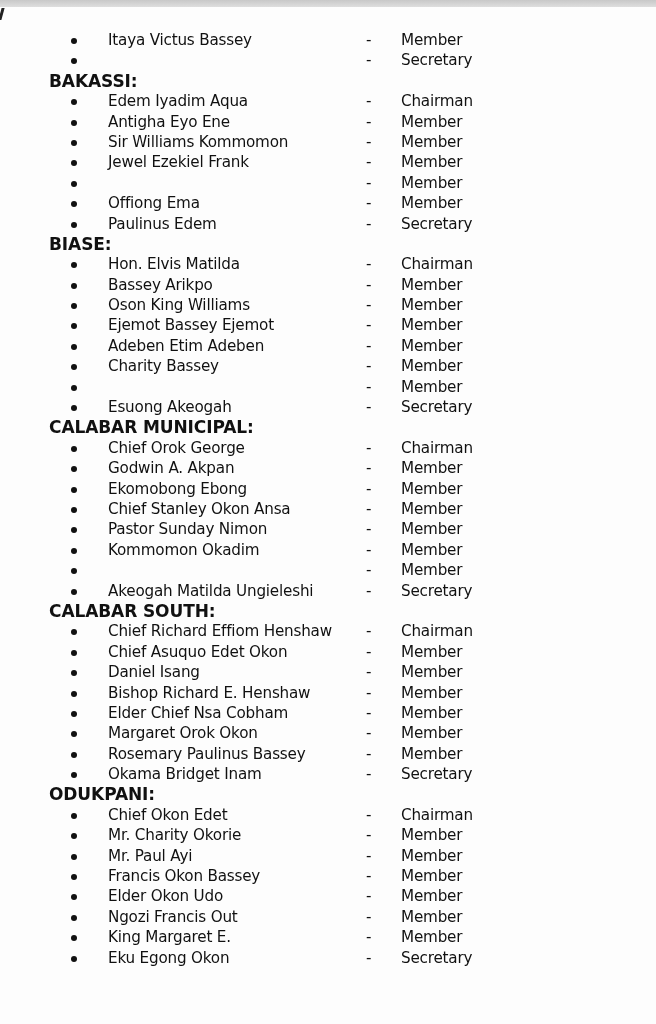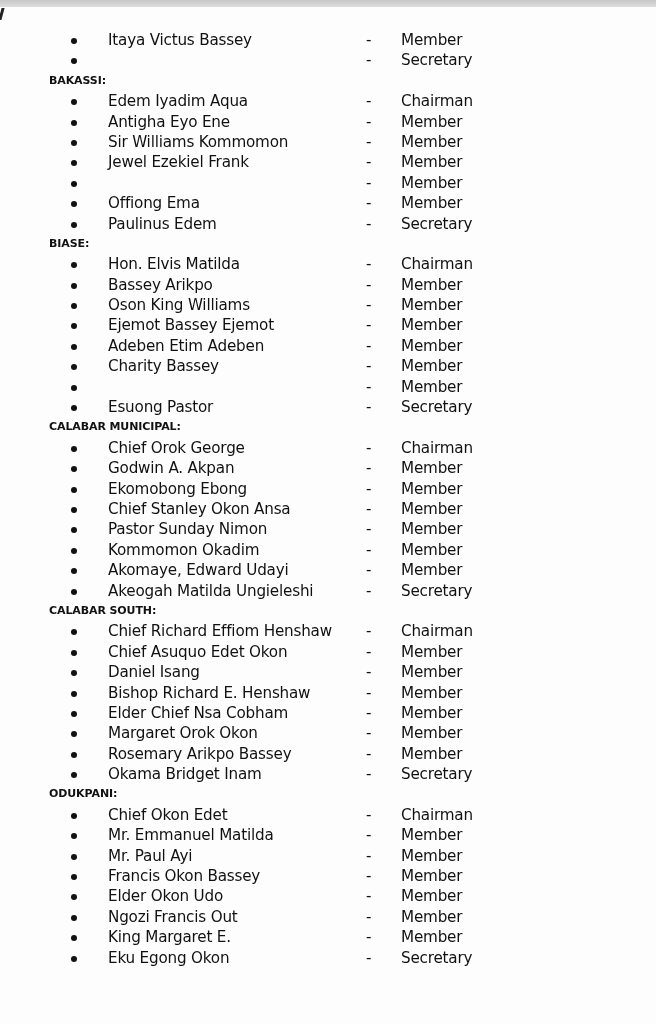--- a/index.html
+++ b/index.html
@@ -27,21 +27,21 @@
     }
     .bullet {
       position: absolute; left: 71px; top: 8px;
       width: 6px; height: 6px; border-radius: 50%; background: #111;
     }
     .name { position: absolute; left: 108px; white-space: nowrap; }
     .dash { position: absolute; left: 366px; }
     .role { position: absolute; left: 401px; white-space: nowrap; }
     .heading {
       height: 20.4px; line-height: 20.4px; font-weight: bold;
-      font-size: 11px; padding-left: 49px; letter-spacing: -0.1px;
+      font-size: 17px; padding-left: 49px; letter-spacing: -0.1px;
     }
   </style>
 </head>
 <body>
 
 <div class="top-edge"></div>
 <div class="corner-mark"></div>
 
 <div class="doc">
   <div id="continued">
@@ -140,21 +140,21 @@
     <span class="dash">-</span>
     <span class="role">Member</span>
   </div>
         <div class="row">
     <span class="bullet"></span>
     <span class="dash">-</span>
     <span class="role">Member</span>
   </div>
         <div class="row">
     <span class="bullet"></span>
-    <span class="name">Esuong Pastor</span>
+    <span class="name">Esuong Akeogah</span>
     <span class="dash">-</span>
     <span class="role">Secretary</span>
   </div>
       </div>
       <div>
         <div class="heading">CALABAR MUNICIPAL:</div>
         <div class="row">
     <span class="bullet"></span>
     <span class="name">Chief Orok George</span>
     <span class="dash">-</span>
@@ -185,21 +185,20 @@
     <span class="role">Member</span>
   </div>
         <div class="row">
     <span class="bullet"></span>
     <span class="name">Kommomon Okadim</span>
     <span class="dash">-</span>
     <span class="role">Member</span>
   </div>
         <div class="row">
     <span class="bullet"></span>
-    <span class="name">Akomaye, Edward Udayi</span>
     <span class="dash">-</span>
     <span class="role">Member</span>
   </div>
         <div class="row">
     <span class="bullet"></span>
     <span class="name">Akeogah Matilda Ungieleshi</span>
     <span class="dash">-</span>
     <span class="role">Secretary</span>
   </div>
       </div>
@@ -236,42 +235,42 @@
     <span class="role">Member</span>
   </div>
         <div class="row">
     <span class="bullet"></span>
     <span class="name">Margaret Orok Okon</span>
     <span class="dash">-</span>
     <span class="role">Member</span>
   </div>
         <div class="row">
     <span class="bullet"></span>
-    <span class="name">Rosemary Arikpo Bassey</span>
+    <span class="name">Rosemary Paulinus Bassey</span>
     <span class="dash">-</span>
     <span class="role">Member</span>
   </div>
         <div class="row">
     <span class="bullet"></span>
     <span class="name">Okama Bridget Inam</span>
     <span class="dash">-</span>
     <span class="role">Secretary</span>
   </div>
       </div>
       <div>
         <div class="heading">ODUKPANI:</div>
         <div class="row">
     <span class="bullet"></span>
     <span class="name">Chief Okon Edet</span>
     <span class="dash">-</span>
     <span class="role">Chairman</span>
   </div>
         <div class="row">
     <span class="bullet"></span>
-    <span class="name">Mr. Emmanuel Matilda</span>
+    <span class="name">Mr. Charity Okorie</span>
     <span class="dash">-</span>
     <span class="role">Member</span>
   </div>
         <div class="row">
     <span class="bullet"></span>
     <span class="name">Mr. Paul Ayi</span>
     <span class="dash">-</span>
     <span class="role">Member</span>
   </div>
         <div class="row">

